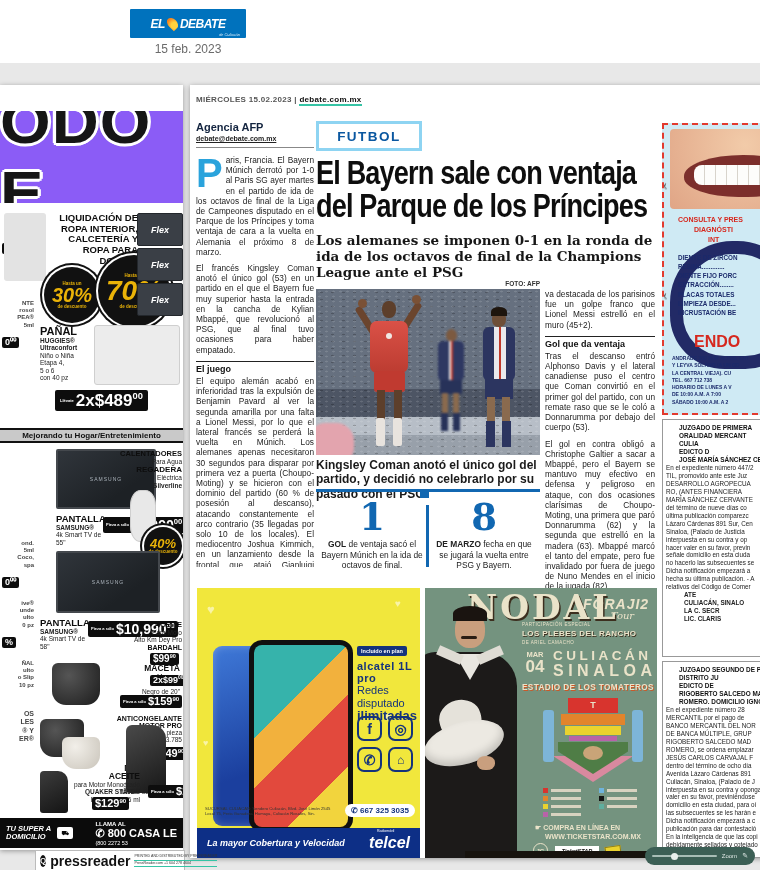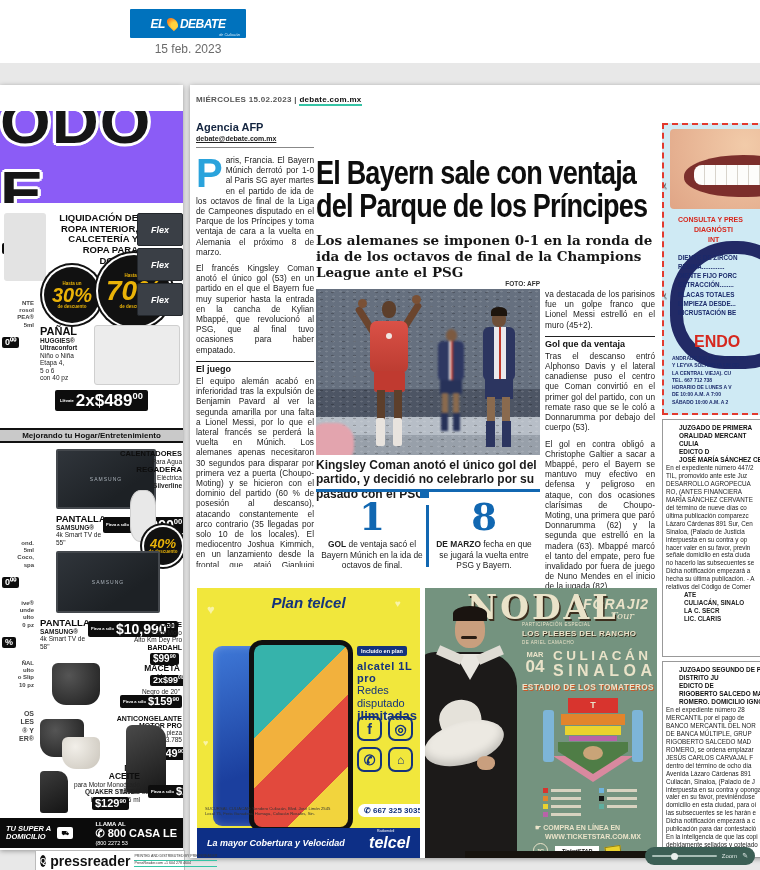--- a/index.html
+++ b/index.html
@@ -105,21 +105,21 @@
   .screen { width:100%; height:100%; border-radius:8px;
     background:linear-gradient(135deg,#36b3ab 0 34%,#f2b13d 34% 52%,#e2493d 52% 78%,#f2d43d 78%); }
   .tc-chip { position:absolute; left:160px; top:58px; background:#14337c; color:#fff; font-size:5.5px; font-weight:700;
     padding:2px 4px; border-radius:2px; }
   .tc-alcatel { position:absolute; left:160px; top:72px; color:#14337c; font-weight:800; font-size:11px; letter-spacing:.5px; }
   .tc-redes { position:absolute; left:160px; top:96px; color:#14337c; font-size:11px; line-height:1.15; }
   .tc-redes b { font-size:13px; font-weight:900; }
   .icongrid { position:absolute; left:160px; top:128px; width:58px; display:flex; flex-wrap:wrap; gap:6px; }
   .sicon { width:25px; height:25px; border:2.5px solid #14337c; border-radius:7px; color:#14337c;
     display:flex; align-items:center; justify-content:center; font-weight:900; font-size:14px; }
-  .tc-pill { position:absolute; left:161px; top:216px; background:#fff; border-radius:8px; padding:2px 6px;
+  .tc-pill { position:absolute; left:148px; top:216px; background:#fff; border-radius:8px; padding:2px 6px;
     color:#14337c; font-weight:800; font-size:8px; white-space:nowrap; }
   .tc-addr { position:absolute; left:8px; top:218px; width:135px; font-size:4.2px; color:#333; line-height:1.3; }
   .tc-bar { position:absolute; left:0; bottom:0; width:100%; height:30px; background:#0d2f86; color:#fff;
     display:flex; align-items:center; justify-content:space-between; padding:0 10px; }
   .tc-bar .tag { font-style:italic; font-weight:800; font-size:9px; }
   .tc-brand { font-style:italic; font-weight:900; font-size:16px; position:relative; }
   .tc-brand small { position:absolute; top:-5px; left:8px; font-size:3.5px; font-style:normal; font-weight:400; }
 
   
   .nodal { position:absolute; left:235px; top:503px; width:232px; height:270px; background:#74937f; overflow:hidden; color:#eae3c9; }
@@ -369,20 +369,21 @@
       <div class="rule"></div>
     </div>
 
     <div class="abs coltxt" style="left:6px;top:70px;width:118px;height:412px;overflow:hidden;">
       <p><span class="dropcap">P</span><span>aris, Francia. El Bayern Múnich derrotó por 1-0 al Paris SG ayer martes en el partido de ida de los octavos de final de la Liga de Campeones disputado en el Parque de los Príncipes y toma ventaja de cara a la vuelta en Alemania el próximo 8 de marzo.</span></p>
       <p>El francés Kingsley Coman anotó el único gol (53) en un partido en el que el Bayern fue muy superior hasta la entrada en la cancha de Kylian Mbappé, que revolucionó al PSG, que al final tuvo ocasiones para haber empatado.</p>
       <div class="sechead">El juego</div>
       <p>El equipo alemán acabó en inferioridad tras la expulsión de Benjamin Pavard al ver la segunda amarilla por una falta a Lionel Messi, por lo que el lateral francés se perderá la vuelta en Múnich. Los alemanes apenas necesitaron 30 segundos para disparar por primera vez a puerta (Choupo-Moting) y se hicieron con el dominio del partido (60 % de posesión al descanso), atacando constantemente el arco contrario (35 llegadas por solo 10 de los locales). El mediocentro Joshua Kimmich, en un lanzamiento desde la frontal que atajó Gianluigi Donnarumma en el suelo (43) fue la ocasión más clara para los bávaros, mientras que la única acción ofensi-</p>
     </div>
 
+    <div class="futbol">FUTBOL</div>
     <h1 class="headline">El Bayern sale con ventaja
 del Parque de los Príncipes</h1>
     <div class="subhead">Los alemanes se imponen 0-1 en la ronda de ida de los octavos de final de la Champions League ante el PSG</div>
     <div class="fcredit">FOTO: AFP</div>
 
     <div class="photo">
       <div style="left:-8px;bottom:-10px;width:46px;height:42px;background:#e3a4ae;border-radius:18px;filter:blur(1px);"></div>
 
       <div style="left:122px;top:40px;filter:blur(1.3px);">
         <div style="left:8px;top:0;width:11px;height:13px;border-radius:50%;background:#7c5a40;position:absolute;"></div>
@@ -446,21 +447,20 @@
       <div class="sechead">Gol que da ventaja</div>
       <p>Tras el descanso entró Alphonso Davis y el lateral canadiense puso el centro que Coman convirtió en el primer gol del partido, con un remate raso que se le coló a Donnarumma por debajo del cuerpo (53).</p>
       <p>El gol en contra obligó a Christophe Galtier a sacar a Mbappé, pero el Bayern se mantuvo muy efectivo en defensa y peligroso en ataque, con dos ocasiones clarísimas de Choupo-Moting, una primera que paró Donnarumma (62) y la segunda que estrelló en la madera (63). Mbappé marcó el tanto del empate, pero fue invalidado por fuera de juego de Nuno Mendes en el inicio de la jugada (82).</p>
     </div>
 
     <div class="telcel">
       <span class="heart" style="left:10px;top:14px;font-size:13px;">♥</span>
       <span class="heart" style="left:198px;top:10px;font-size:10px;">♥</span>
       <span class="heart" style="left:186px;top:120px;font-size:14px;">♥</span>
       <span class="heart" style="left:6px;top:150px;font-size:9px;">♥</span>
-      <div class="plan">Plan telcel</div>
       <div class="phoneback"></div>
       <div class="phonefront">
           <div class="screen"></div>
         </div>
       <div class="tc-chip">Incluido en plan</div>
       <div class="tc-alcatel">alcatel 1L pro</div>
       <div class="tc-redes">
         <div>Redes disputado</div>
         <b>ilimitadas</b>
       </div>

